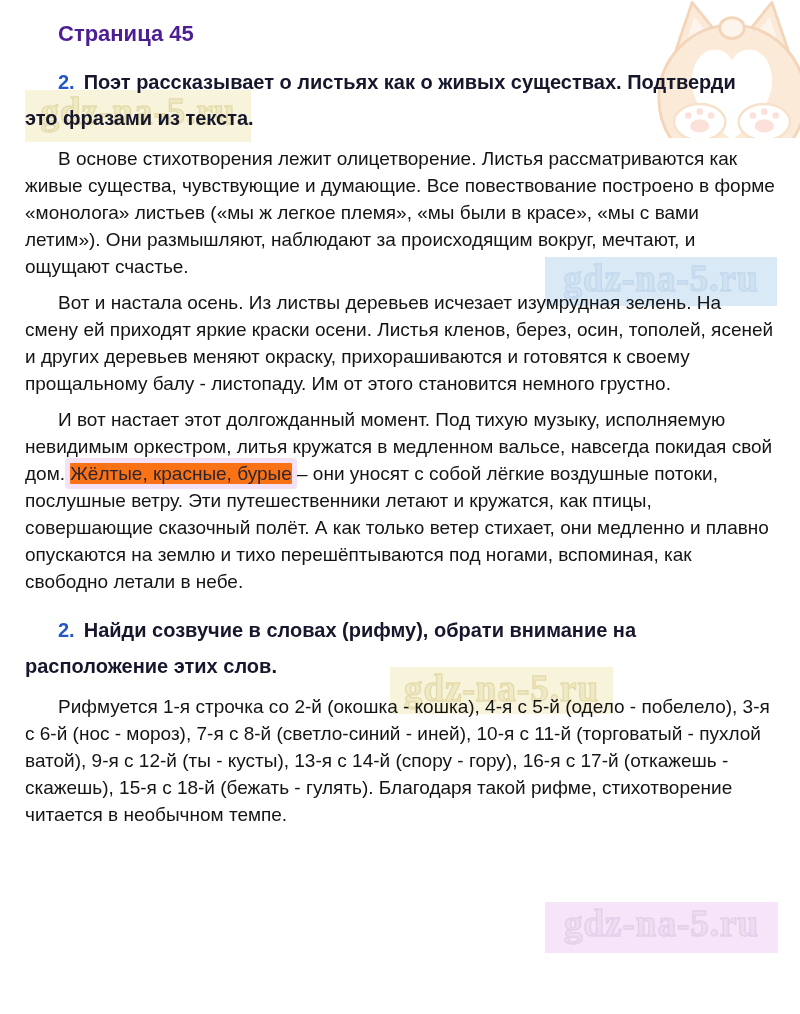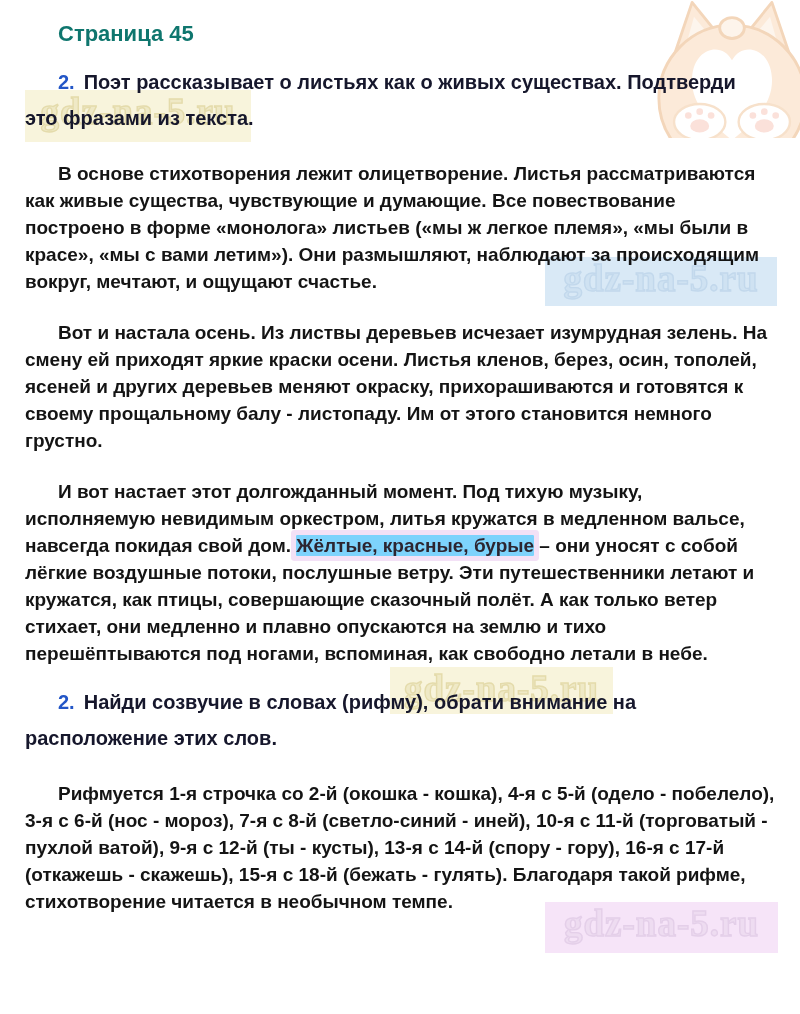--- a/index.html
+++ b/index.html
@@ -9,41 +9,41 @@
     background:#ffffff;
     font-family:"Liberation Sans",sans-serif;
     color:#161616;
     overflow:hidden;
     box-sizing:border-box;
     padding:20px 25px 0 25px;
   }
   .title{
     margin:0 0 0 33px;
     font-size:22px;line-height:27px;
-    font-weight:700;color:#0f766e;
+    font-weight:700;color:#4c1d95;
     position:relative;z-index:1;
   }
   .q{
     margin:17px 8px 0 0;
     font-size:20px;line-height:36px;
     font-weight:700;color:#16172c;
     text-indent:33px;
     position:relative;z-index:1;
   }
   .qnum{color:#2356c7;margin-right:9px;}
   .ans{
-    margin:24px 0 0 0;
+    margin:9px 0 0 0;
     font-size:19px;line-height:27px;
-    font-weight:700;color:#141414;
+    font-weight:400;color:#141414;
     text-indent:33px;
     position:relative;z-index:1;
   }
   .gap-top{margin-top:56px;}
   .hl{
-    background:#7dd3fc;
+    background:#f97316;
     box-shadow:0 0 0 5px #f3e1f6;
     border-radius:1px;
     color:#2c2530;
   }
   
   .wm{
     position:absolute;z-index:0;
     display:flex;justify-content:center;
     overflow:hidden;
     font-family:"Liberation Serif",serif;

